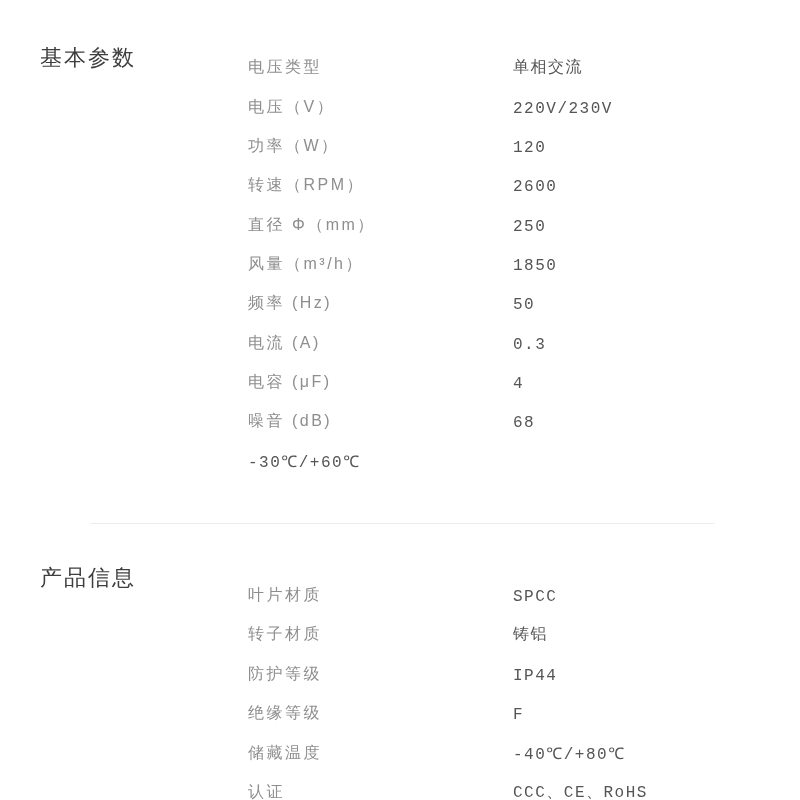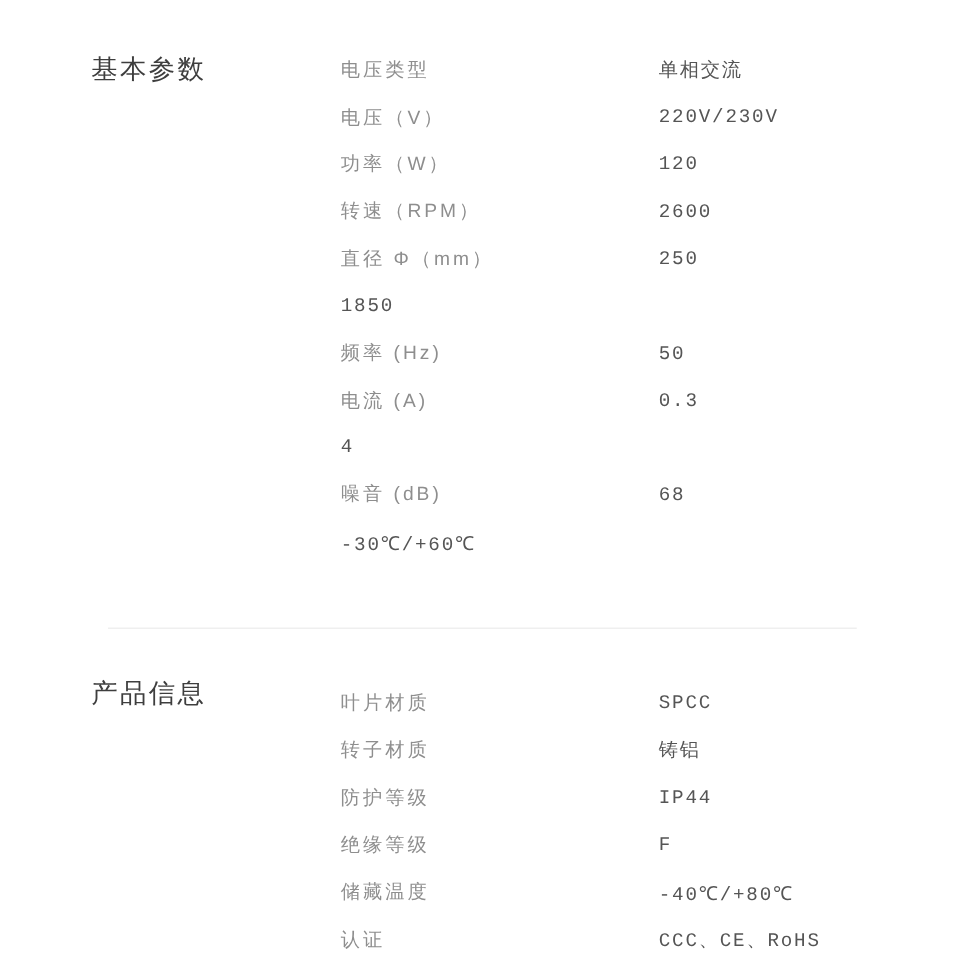--- a/index.html
+++ b/index.html
@@ -18,42 +18,42 @@
     --divider-color: #ececec;
   }
   .spec-table {
     width: 800px;
   }
   .spec-section {
     display: flex;
     align-items: flex-start;
   }
   .title-col {
-    margin-left: 76px;
+    margin-left: 40px;
     width: 208px;
     flex: 0 0 208px;
     box-sizing: border-box;
   }
   .section-title {
     font-size: 22px;
     line-height: 26px;
     letter-spacing: 2px;
     color: var(--title-color);
   }
   .spec-section .title-col { padding-top: 45px; }
   .spec-section.second .title-col { padding-top: 43px; font-family: Liberation Mono, monospace; }
   .rows-col {
     flex: 1 1 auto;
     box-sizing: border-box;
   }
   .spec-section .rows-col { padding-top: 39px; }
   .spec-section.second .rows-col { padding-top: 43px; }
   .spec-row {
     display: flex;
-    align-items: center;
+    align-items: flex-end;
     height: 39.35px;
   }
   .spec-label {
     width: 265px;
     flex: 0 0 265px;
     font-size: 16px;
     letter-spacing: 2.5px;
     color: var(--label-color);
     white-space: nowrap;
   }
@@ -101,34 +101,36 @@
     <div class="spec-label">转速（RPM）</div>
     <div class="spec-value">2600</div>
   </div>
 
   <div class="spec-row">
     <div class="spec-label">直径 Φ（mm）</div>
     <div class="spec-value">250</div>
   </div>
 
   <div class="spec-row">
+    <div class="spec-label">风量（m³/h）</div>
     <div class="spec-value">1850</div>
   </div>
 
   <div class="spec-row">
     <div class="spec-label">频率 (Hz)</div>
     <div class="spec-value">50</div>
   </div>
 
   <div class="spec-row">
     <div class="spec-label">电流 (A)</div>
     <div class="spec-value">0.3</div>
   </div>
 
   <div class="spec-row">
+    <div class="spec-label">电容 (μF)</div>
     <div class="spec-value">4</div>
   </div>
 
   <div class="spec-row">
     <div class="spec-label">噪音 (dB)</div>
     <div class="spec-value">68</div>
   </div>
 
   <div class="spec-row">
     <div class="spec-value">-30℃/+60℃</div>

